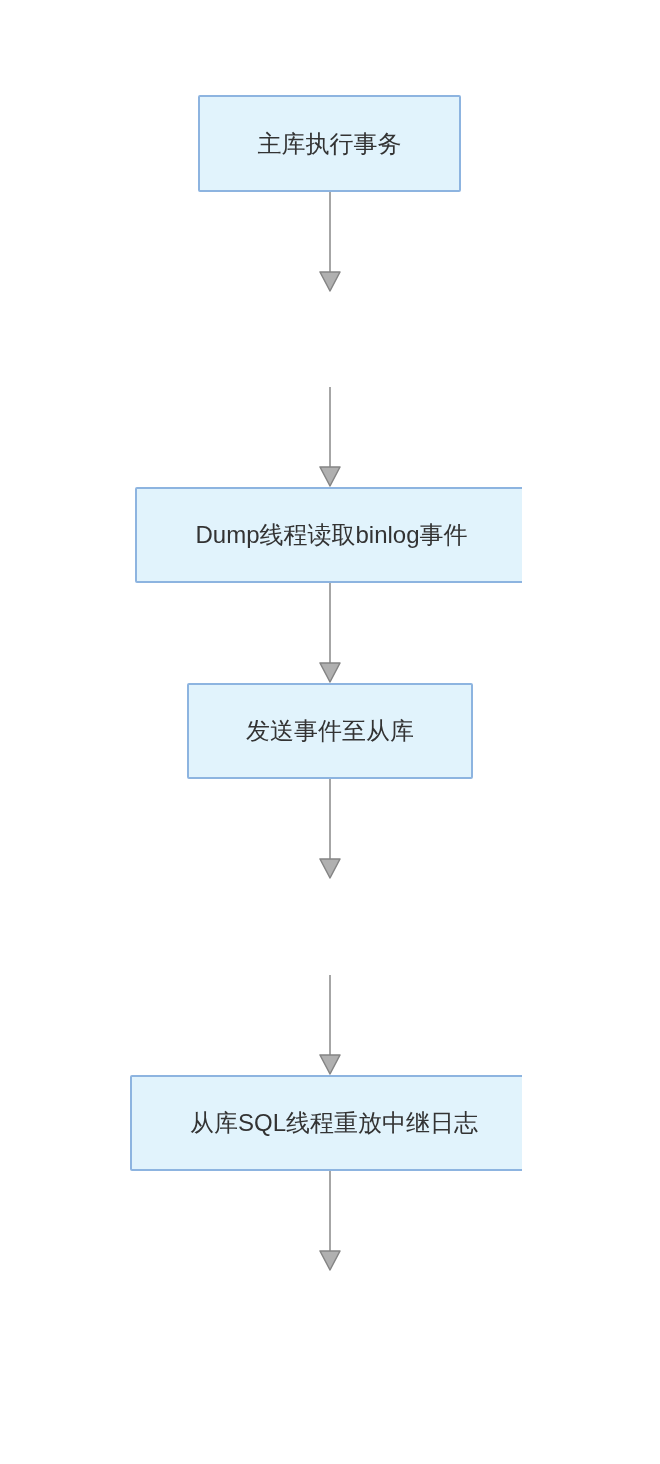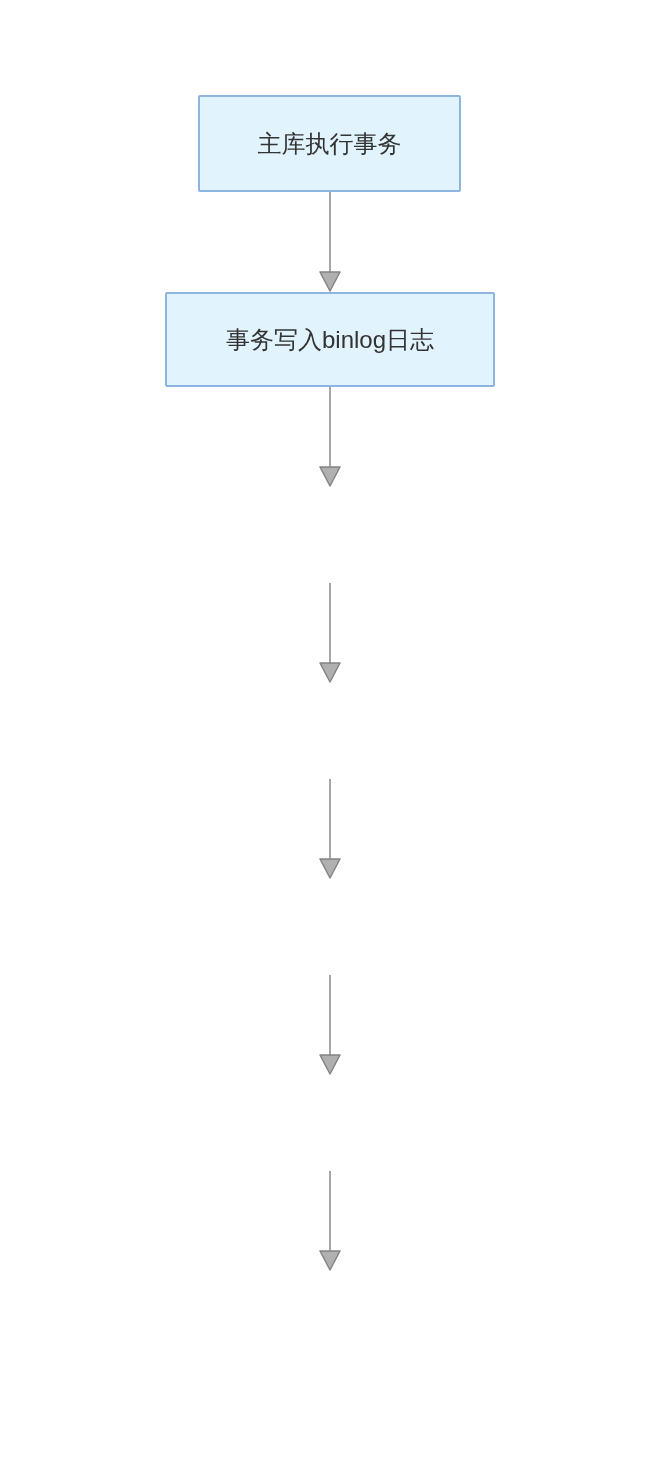--- a/index.html
+++ b/index.html
@@ -45,47 +45,53 @@
 
   <div class="node" style="left:198px;top:95px;width:263px;height:97px">
     <span class="node-label">主库执行事务</span>
   </div>
 
   <svg class="connector" style="left:319px;top:192px;height:100px" viewBox="0 0 22 100">
     <line x1="11" y1="0" x2="11" y2="81" stroke="#a6a6a6" stroke-width="2"></line>
     <polygon points="1,80 21,80 11,99" fill="#b0b0b0" stroke="#848484" stroke-width="1.5" stroke-linejoin="round"></polygon>
   </svg>
 
-  <div class="node" style="left:165px;top:292px;width:330px;height:95px">
-    <span class="node-label">事务写入binlog日志</span>
-  </div>
 
   <svg class="connector" style="left:319px;top:387px;height:100px" viewBox="0 0 22 100">
     <line x1="11" y1="0" x2="11" y2="81" stroke="#a6a6a6" stroke-width="2"></line>
     <polygon points="1,80 21,80 11,99" fill="#b0b0b0" stroke="#848484" stroke-width="1.5" stroke-linejoin="round"></polygon>
   </svg>
 
+  <div class="node" style="left:135px;top:487px;width:393px;height:96px">
+    <span class="node-label">Dump线程读取binlog事件</span>
+  </div>
 
   <svg class="connector" style="left:319px;top:583px;height:100px" viewBox="0 0 22 100">
     <line x1="11" y1="0" x2="11" y2="81" stroke="#a6a6a6" stroke-width="2"></line>
     <polygon points="1,80 21,80 11,99" fill="#b0b0b0" stroke="#848484" stroke-width="1.5" stroke-linejoin="round"></polygon>
   </svg>
 
+  <div class="node" style="left:187px;top:683px;width:286px;height:96px">
+    <span class="node-label">发送事件至从库</span>
+  </div>
 
   <svg class="connector" style="left:319px;top:779px;height:100px" viewBox="0 0 22 100">
     <line x1="11" y1="0" x2="11" y2="81" stroke="#a6a6a6" stroke-width="2"></line>
     <polygon points="1,80 21,80 11,99" fill="#b0b0b0" stroke="#848484" stroke-width="1.5" stroke-linejoin="round"></polygon>
   </svg>
 
 
   <svg class="connector" style="left:319px;top:975px;height:100px" viewBox="0 0 22 100">
     <line x1="11" y1="0" x2="11" y2="81" stroke="#a6a6a6" stroke-width="2"></line>
     <polygon points="1,80 21,80 11,99" fill="#b0b0b0" stroke="#848484" stroke-width="1.5" stroke-linejoin="round"></polygon>
   </svg>
 
+  <div class="node" style="left:130px;top:1075px;width:408px;height:96px">
+    <span class="node-label">从库SQL线程重放中继日志</span>
+  </div>
 
   <svg class="connector" style="left:319px;top:1171px;height:100px" viewBox="0 0 22 100">
     <line x1="11" y1="0" x2="11" y2="81" stroke="#a6a6a6" stroke-width="2"></line>
     <polygon points="1,80 21,80 11,99" fill="#b0b0b0" stroke="#848484" stroke-width="1.5" stroke-linejoin="round"></polygon>
   </svg>
 
 
 </div>
 
 </body></html>

